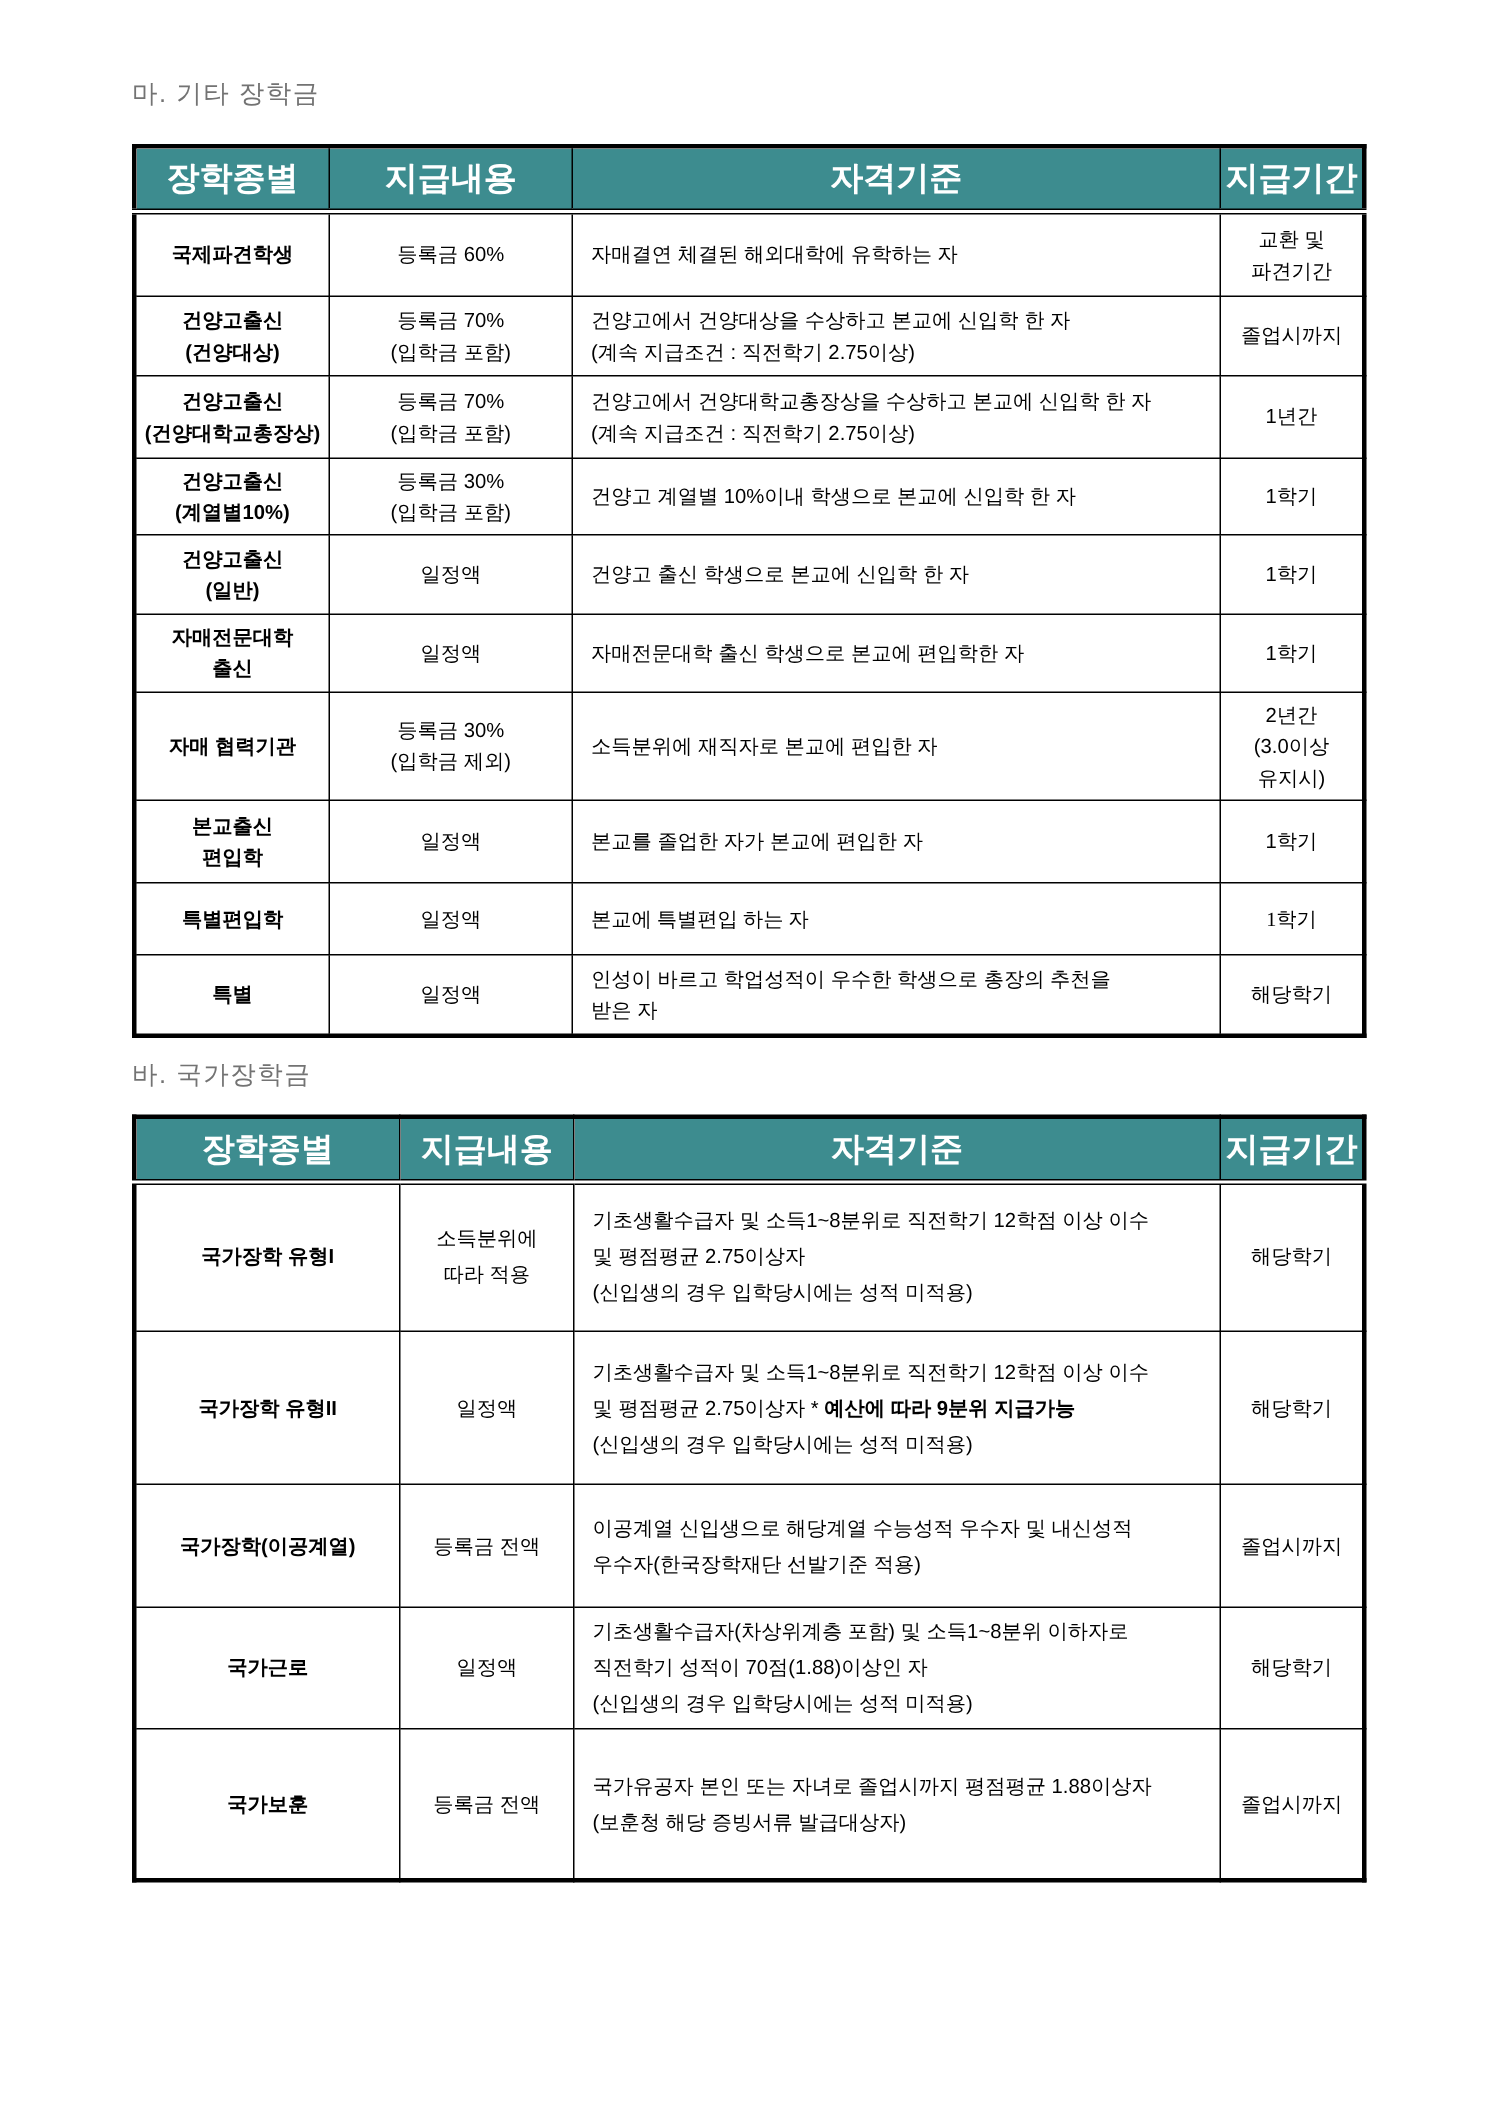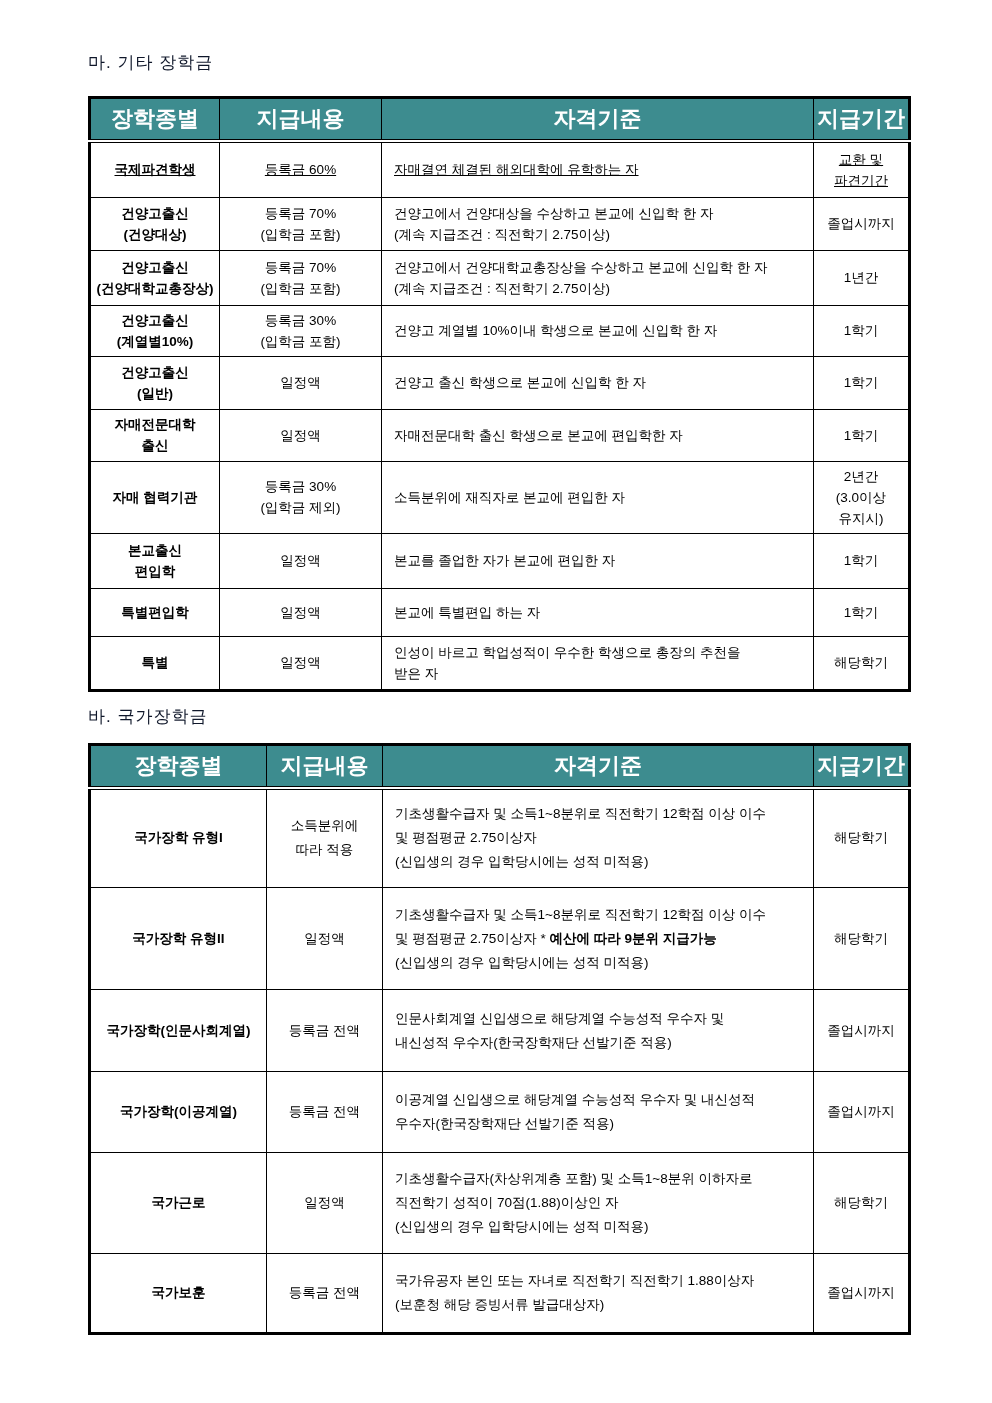--- a/index.html
+++ b/index.html
@@ -4,21 +4,21 @@
 <style>
   html,body{margin:0;padding:0;}
   body{
     width:992px;height:1403px;background:#ffffff;color:#000;
     font-family:"Liberation Sans","DejaVu Sans",sans-serif;
     -webkit-font-smoothing:antialiased;
   }
   .page{padding:52px 80px 0 88px;}
   .sec-heading{
     font-size:17px;line-height:22px;font-weight:400;letter-spacing:1px;
-    margin:0 0 22px 0;color:#0f172a;
+    margin:0 0 22px 0;color:#737373;
   }
   .sec-heading.second{margin:14px 0 15px 0;}
   table.sch{
     border-collapse:collapse;table-layout:fixed;width:820px;
     border:3px solid #000;
   }
   table.sch th, table.sch td{border:1px solid #000;overflow:hidden;}
   table.sch th{
     height:36px;font-size:22px;font-weight:700;text-align:center;
     vertical-align:middle;border-bottom:4px double #000;padding:2px 2px;
@@ -27,29 +27,29 @@
     vertical-align:middle;text-align:center;font-size:13.5px;
     padding:4px 6px;
   }
   table.sch td.c0{font-weight:700;font-size:13.5px;padding:4px 2px;}
   table.sch td.c2{text-align:left;padding-left:12px;padding-right:8px;}
   .t0 td{line-height:21px;}
   .t1 td{line-height:24px;}
   .line{white-space:nowrap;}
   span.b{font-weight:700;}
   
-  .t0 tbody tr:nth-child(1){height:56px;text-decoration:underline;}
+  .t0 tbody tr:nth-child(1){height:56px;}
   .t0 tbody tr:nth-child(2){height:53px;}
   .t0 tbody tr:nth-child(3){height:55px;}
   .t0 tbody tr:nth-child(4){height:48px;}
   .t0 tbody tr:nth-child(5){height:53px;}
   .t0 tbody tr:nth-child(6){height:52px;}
   .t0 tbody tr:nth-child(7){height:70px;}
   .t0 tbody tr:nth-child(8){height:55px;}
-  .t0 tbody tr:nth-child(9){height:48px;}
+  .t0 tbody tr:nth-child(9){height:48px;font-family:Liberation Serif, serif;}
   .t0 tbody tr:nth-child(10){height:54px;}
   
   .t1 tbody tr:nth-child(1){height:100px;}
   .t1 tbody tr:nth-child(2){height:102px;}
   .t1 tbody tr:nth-child(3){height:82px;}
   .t1 tbody tr:nth-child(4){height:81px;}
   .t1 tbody tr:nth-child(5){height:101px;}
   .t1 tbody tr:nth-child(6){height:80px;}
 </style>
 </head>
@@ -280,35 +280,20 @@
             <div class="line">기초생활수급자 및 소득1~8분위로 직전학기 12학점 이상 이수</div>
             <div class="line"><span>및 평점평균 2.75이상자 * </span><span class="b">예산에 따라 9분위 지급가능</span></div>
             <div class="line">(신입생의 경우 입학당시에는 성적 미적용)</div>
           </td>
           <td class="c3">
             <div class="line">해당학기</div>
           </td>
         </tr>
         <tr>
           <td class="c0">
-            <div class="line">국가장학(인문사회계열)</div>
-          </td>
-          <td class="c1">
-            <div class="line">등록금 전액</div>
-          </td>
-          <td class="c2">
-            <div class="line">인문사회계열 신입생으로 해당계열 수능성적 우수자 및</div>
-            <div class="line">내신성적 우수자(한국장학재단 선발기준 적용)</div>
-          </td>
-          <td class="c3">
-            <div class="line">졸업시까지</div>
-          </td>
-        </tr>
-        <tr>
-          <td class="c0">
             <div class="line">국가장학(이공계열)</div>
           </td>
           <td class="c1">
             <div class="line">등록금 전액</div>
           </td>
           <td class="c2">
             <div class="line">이공계열 신입생으로 해당계열 수능성적 우수자 및 내신성적</div>
             <div class="line">우수자(한국장학재단 선발기준 적용)</div>
           </td>
           <td class="c3">
@@ -332,21 +317,21 @@
           </td>
         </tr>
         <tr>
           <td class="c0">
             <div class="line">국가보훈</div>
           </td>
           <td class="c1">
             <div class="line">등록금 전액</div>
           </td>
           <td class="c2">
-            <div class="line">국가유공자 본인 또는 자녀로 직전학기 직전학기 1.88이상자</div>
+            <div class="line">국가유공자 본인 또는 자녀로 졸업시까지 평점평균 1.88이상자</div>
             <div class="line">(보훈청 해당 증빙서류 발급대상자)</div>
           </td>
           <td class="c3">
             <div class="line">졸업시까지</div>
           </td>
         </tr>
       </tbody>
   </table>
 
 </div>

